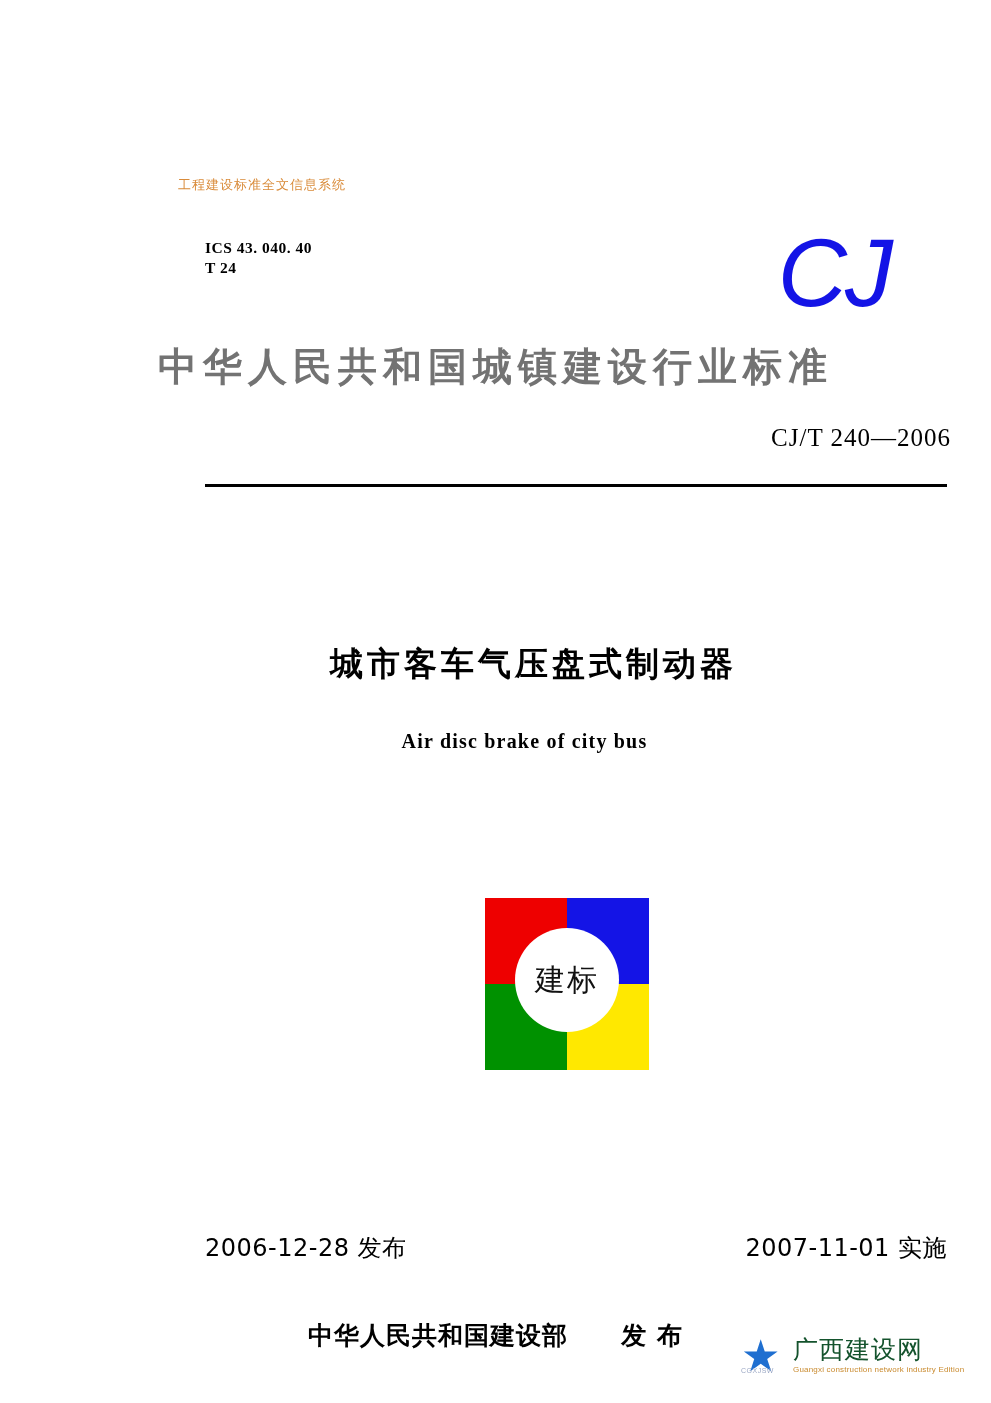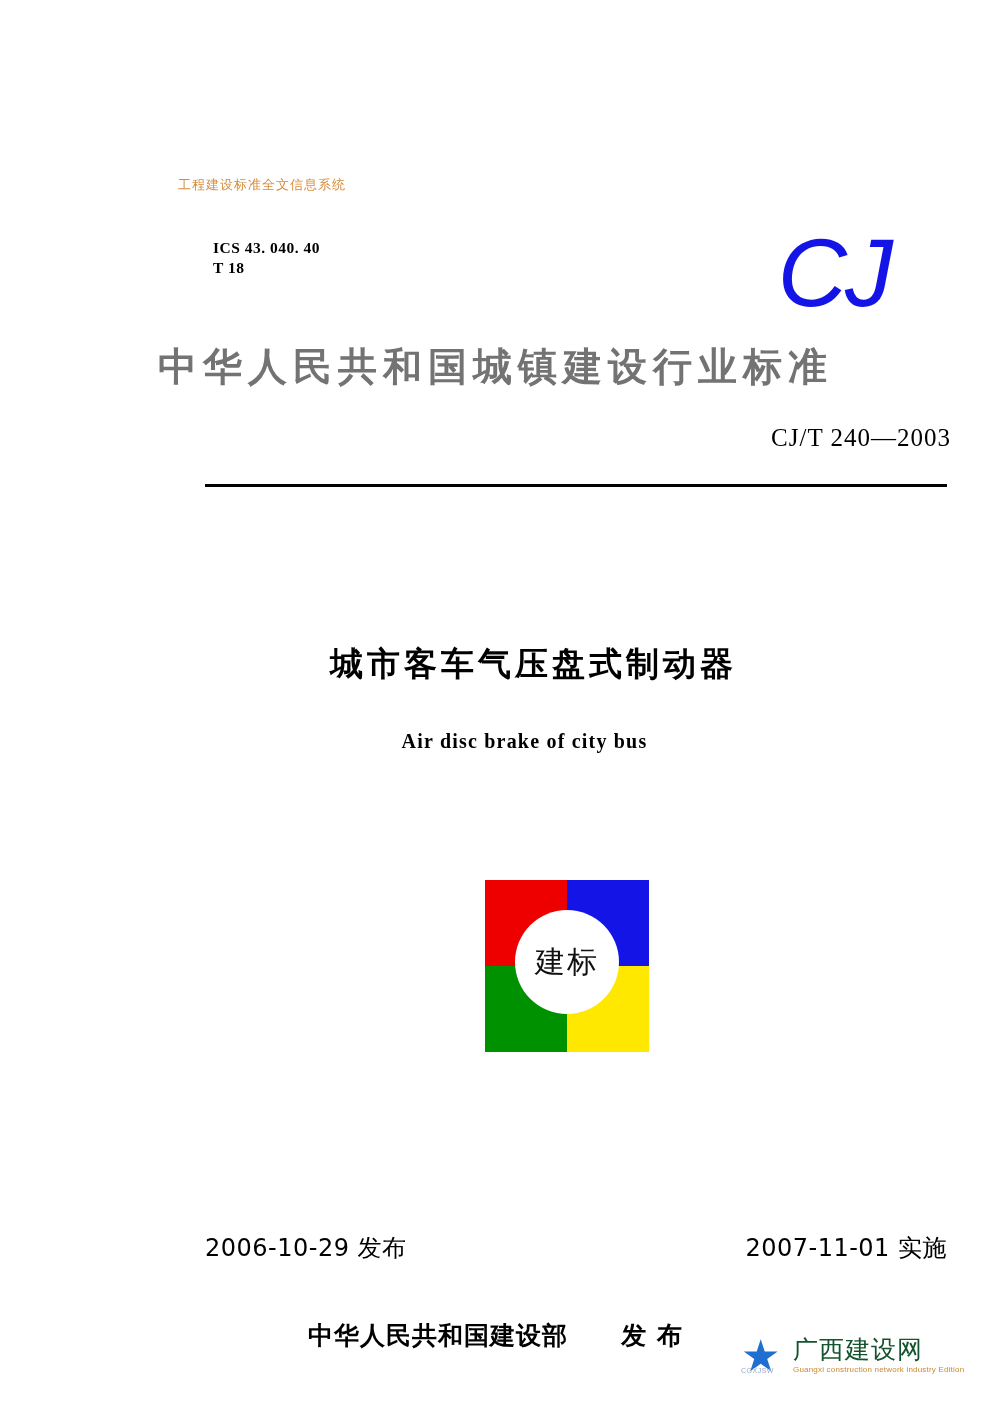--- a/index.html
+++ b/index.html
@@ -27,21 +27,21 @@
     left: 178px;
     top: 176px;
     font-family: "Liberation Serif", serif;
     font-size: 13px;
     color: #d98b3a;
     letter-spacing: 1px;
     white-space: nowrap;
   }
   .ics-block {
     position: absolute;
-    left: 213px;
+    left: 205px;
     top: 238px;
     font-family: "Liberation Serif", serif;
     font-weight: bold;
     font-size: 15.5px;
     line-height: 20px;
     letter-spacing: 0.5px;
   }
   .cj-logo {
     position: absolute;
     right: 100px;
@@ -104,21 +104,21 @@
     text-align: center;
     font-family: "Liberation Serif", serif;
     font-weight: bold;
     font-size: 20px;
     letter-spacing: 1.2px;
     margin-left: 29px;
   }
   .emblem {
     position: absolute;
     left: 485px;
-    top: 880px;
+    top: 898px;
     width: 165px;
     height: 172px;
   }
   .emblem .q {
     position: absolute;
     width: 82px;
     height: 86px;
   }
   .emblem .q-tl { left: 0;    top: 0;    background: #ee0000; }
   .emblem .q-tr { left: 82px; top: 0;    background: #1414e6; }
@@ -217,44 +217,44 @@
 </style>
 </head>
 <body>
 
 <div class="page">
 
   <div class="watermark-top">工程建设标准全文信息系统</div>
 
   <div class="ics-block">
     <div>ICS 43. 040. 40</div>
-    <div>T 18</div>
+    <div>T 24</div>
   </div>
 
   <div class="cj-logo">CJ</div>
 
   <div class="main-title">中华人民共和国城镇建设行业标准</div>
 
-  <div class="std-code">CJ/T 240—2003</div>
+  <div class="std-code">CJ/T 240—2006</div>
 
   <div class="rule"></div>
 
   <div class="doc-title-cn">城市客车气压盘式制动器</div>
 
   <div class="doc-title-en">Air disc brake of city bus</div>
 
   <div class="emblem">
     <div class="q q-tl"></div>
     <div class="q q-tr"></div>
     <div class="q q-bl"></div>
     <div class="q q-br"></div>
     <div class="circle">建标</div>
   </div>
 
-  <div class="issue-date">2006-10-29 发布</div>
+  <div class="issue-date">2006-12-28 发布</div>
 
   <div class="effective-date">2007-11-01 实施</div>
 
   <div class="publisher">
     <span>中华人民共和国建设部</span>
     <span class="gap"></span>
     <span>发 布</span>
   </div>
 
   <div class="site-watermark">

